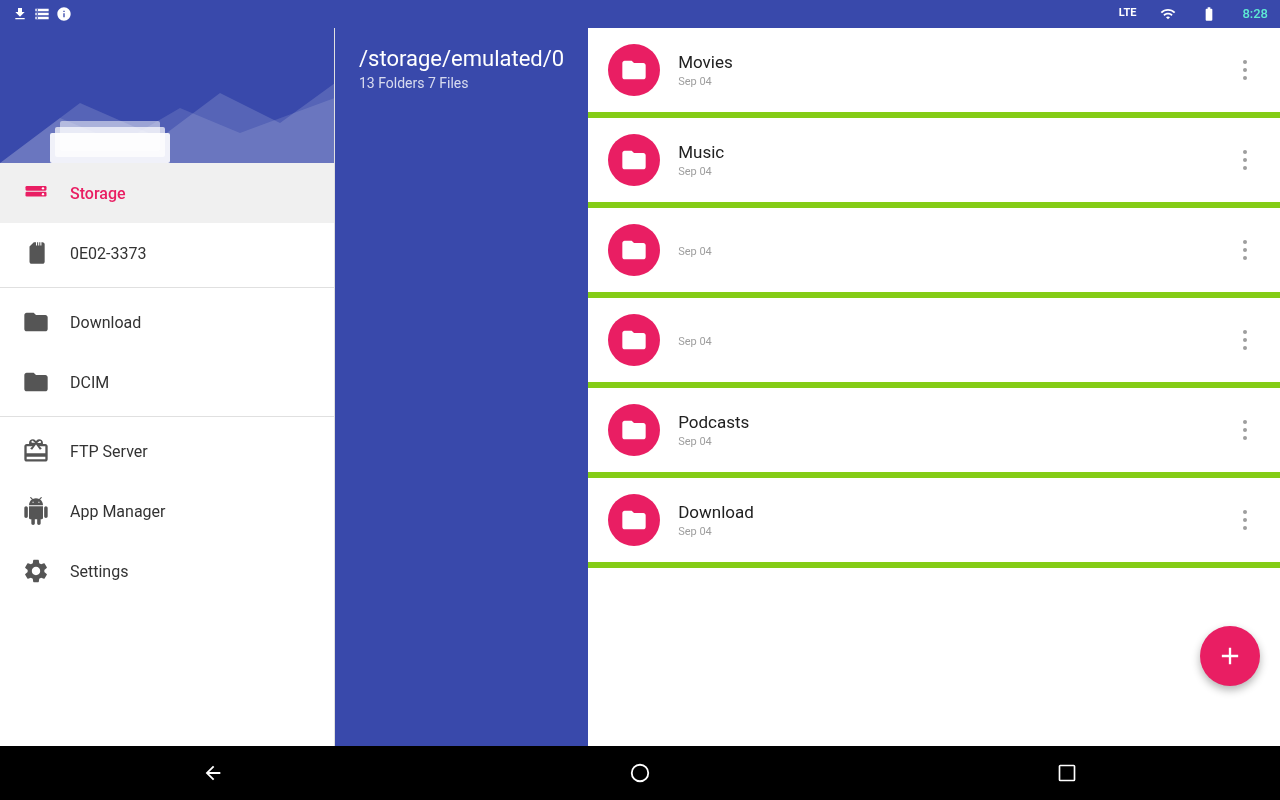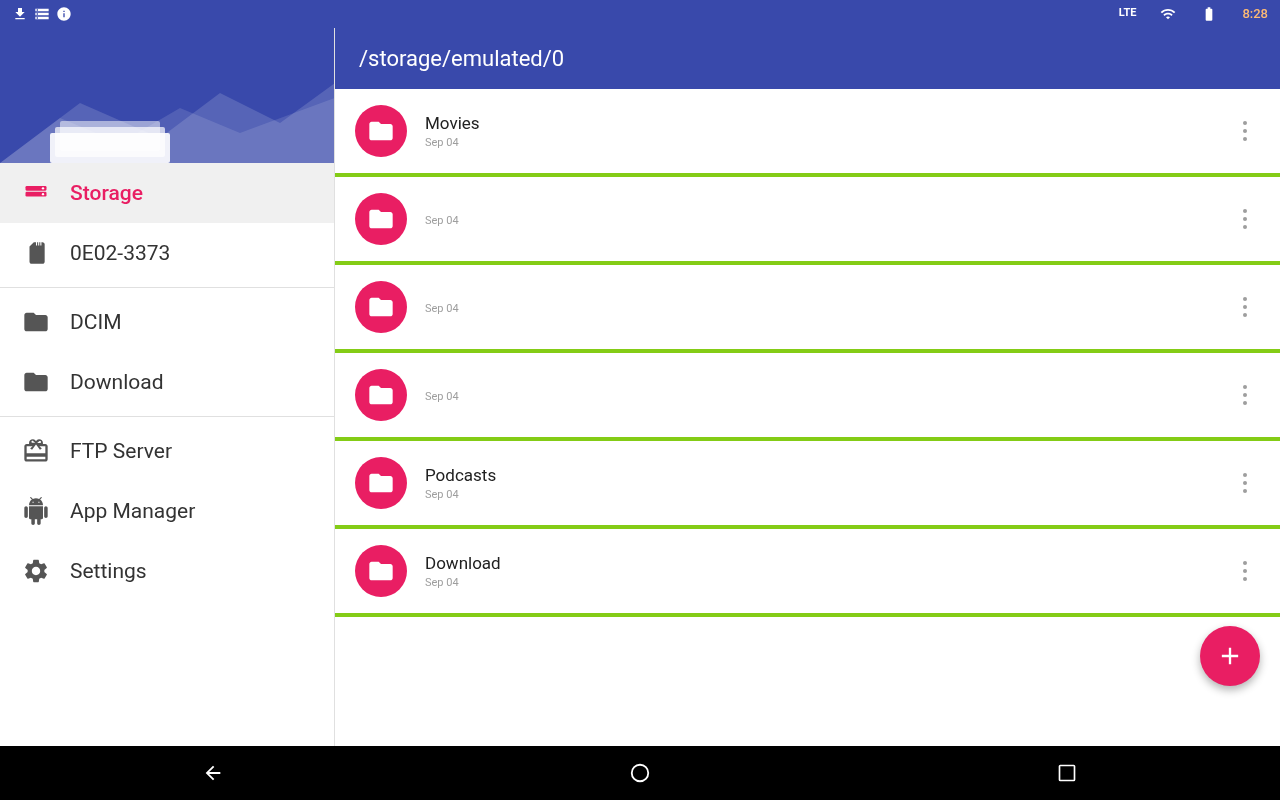--- a/index.html
+++ b/index.html
@@ -90,21 +90,21 @@
     .nav-item-icon {
       width: 32px;
       height: 32px;
       display: flex;
       align-items: center;
       justify-content: center;
       flex-shrink: 0;
     }
 
     .nav-item-label {
-      font-size: 21px;
+      font-size: 16px;
       color: #333;
       font-weight: 400;
     }
 
     .nav-item.active .nav-item-label {
       color: #E91E63;
       font-weight: 500;
     }
 
     .nav-item.active .nav-item-icon svg rect,
@@ -115,21 +115,21 @@
     .nav-divider {
       height: 1px;
       background: #e0e0e0;
       margin: 4px 0;
     }
 
     
     .content-panel {
       flex: 1;
       display: flex;
-      flex-direction: column;
+      flex-direction: row;
       background: #f9a8d4;
       overflow: hidden;
     }
 
     .content-header {
       background: #3949AB;
       padding: 18px 24px 18px 24px;
       flex-shrink: 0;
     }
 
@@ -148,21 +148,21 @@
     .file-list {
       flex: 1;
       overflow-y: auto;
       background: #fff;
     }
 
     .file-item {
       display: flex;
       align-items: center;
       padding: 16px 20px;
-      border-bottom: 4px solid #84cc16;
+      border-bottom: 6px solid #84cc16;
       cursor: pointer;
       position: relative;
     }
 
     .file-icon {
       width: 52px;
       height: 52px;
       background: #E91E63;
       border-radius: 50%;
       display: flex;
@@ -273,21 +273,21 @@
     </svg>
   </div>
   <div class="status-bar-icons">
     <span style="font-size:11px;font-weight:bold;">LTE</span>
     <svg width="16" height="16" viewBox="0 0 24 24" fill="white">
       <path d="M1 9l2 2c4.97-4.97 13.03-4.97 18 0l2-2C16.93 2.93 7.08 2.93 1 9zm8 8l3 3 3-3c-1.65-1.66-4.34-1.66-6 0zm-4-4l2 2c2.76-2.76 7.24-2.76 10 0l2-2C15.14 9.14 8.87 9.14 5 13z"></path>
     </svg>
     <svg width="18" height="16" viewBox="0 0 24 24" fill="white">
       <path d="M15.67 4H14V2h-4v2H8.33C7.6 4 7 4.6 7 5.33v15.33C7 21.4 7.6 22 8.33 22h7.33c.74 0 1.34-.6 1.34-1.33V5.33C17 4.6 16.4 4 15.67 4z"></path>
     </svg>
-    <span style="color:#fdba74;font-size:13px;font-weight:500;">8:28</span>
+    <span style="color:#5eead4;font-size:13px;font-weight:500;">8:28</span>
   </div>
 </div>
 
 <div class="main-area">
 
   <div class="sidebar">
     <div class="sidebar-header">
 
       <svg class="sidebar-header-illustration" viewBox="0 0 335 80" xmlns="http://www.w3.org/2000/svg">
         <polygon points="0,80 80,20 160,55 220,10 280,40 335,0 335,80" fill="rgba(255,255,255,0.15)"></polygon>
@@ -323,30 +323,30 @@
       </div>
 
       <div class="nav-divider"></div>
 
       <div class="nav-item">
         <div class="nav-item-icon">
           <svg width="28" height="28" viewBox="0 0 24 24" fill="#555">
             <path d="M10 4H4c-1.1 0-2 .9-2 2v12c0 1.1.9 2 2 2h16c1.1 0 2-.9 2-2V8c0-1.1-.9-2-2-2h-8l-2-2z"></path>
           </svg>
         </div>
+        <span class="nav-item-label">Download</span>
+      </div>
+
+      <div class="nav-item">
+        <div class="nav-item-icon">
+          <svg width="28" height="28" viewBox="0 0 24 24" fill="#555">
+            <path d="M10 4H4c-1.1 0-2 .9-2 2v12c0 1.1.9 2 2 2h16c1.1 0 2-.9 2-2V8c0-1.1-.9-2-2-2h-8l-2-2z"></path>
+          </svg>
+        </div>
         <span class="nav-item-label">DCIM</span>
-      </div>
-
-      <div class="nav-item">
-        <div class="nav-item-icon">
-          <svg width="28" height="28" viewBox="0 0 24 24" fill="#555">
-            <path d="M10 4H4c-1.1 0-2 .9-2 2v12c0 1.1.9 2 2 2h16c1.1 0 2-.9 2-2V8c0-1.1-.9-2-2-2h-8l-2-2z"></path>
-          </svg>
-        </div>
-        <span class="nav-item-label">Download</span>
       </div>
 
       <div class="nav-divider"></div>
 
       <div class="nav-item">
         <div class="nav-item-icon">
           <svg width="28" height="28" viewBox="0 0 24 24" fill="#555">
             <path d="M20 6h-2.18c.07-.23.18-.46.18-.71C18 3.47 16.53 2 14.71 2c-.87 0-1.66.36-2.23.93L12 3.41l-.48-.49C10.95 2.36 10.16 2 9.29 2 7.47 2 6 3.47 6 5.29c0 .25.11.48.18.71H4c-1.11 0-1.99.89-1.99 2L2 19c0 1.11.89 2 2 2h16c1.11 0 2-.89 2-2V8c0-1.11-.89-2-2-2zm-5.29-2.29c.17-.17.4-.26.67-.26.52 0 .91.4.91.84 0 .52-.4.84-.91.84H13l1.71-1.42zm-5.71-.42c.27 0 .5.09.67.26L11.38 5H9c-.52 0-.91-.32-.91-.84 0-.44.39-.87.91-.87zM20 19H4v-2h16v2zm0-5H4V8h5.08L7 9.83 8.62 11 11 7.76l1-1.36 1 1.36L15.38 11 17 9.83 14.92 8H20v6z"></path>
           </svg>
         </div>
@@ -369,20 +369,21 @@
           </svg>
         </div>
         <span class="nav-item-label">Settings</span>
       </div>
     </div>
   </div>
 
   <div class="content-panel" style="position:relative;">
     <div class="content-header">
       <div class="content-header-path">/storage/emulated/0</div>
+      <div class="content-header-info">13 Folders 7 Files</div>
     </div>
 
     <div class="file-list">
 
       <div class="file-item">
         <div class="file-icon">
           <svg width="28" height="28" viewBox="0 0 24 24" fill="white">
             <path d="M10 4H4c-1.1 0-2 .9-2 2v12c0 1.1.9 2 2 2h16c1.1 0 2-.9 2-2V8c0-1.1-.9-2-2-2h-8l-2-2z"></path>
           </svg>
         </div>
@@ -397,20 +398,21 @@
         </div>
       </div>
 
       <div class="file-item">
         <div class="file-icon">
           <svg width="28" height="28" viewBox="0 0 24 24" fill="white">
             <path d="M10 4H4c-1.1 0-2 .9-2 2v12c0 1.1.9 2 2 2h16c1.1 0 2-.9 2-2V8c0-1.1-.9-2-2-2h-8l-2-2z"></path>
           </svg>
         </div>
         <div class="file-info">
+          <div class="file-name">Music</div>
           <div class="file-date">Sep 04</div>
         </div>
         <div class="file-menu">
           <div class="file-menu-dot"></div>
           <div class="file-menu-dot"></div>
           <div class="file-menu-dot"></div>
         </div>
       </div>
 
       <div class="file-item">

